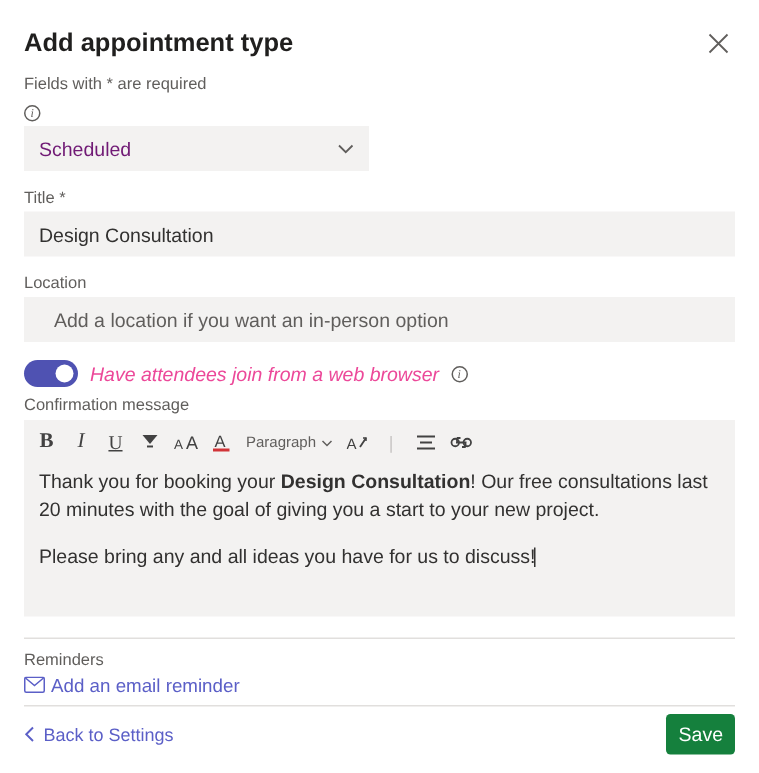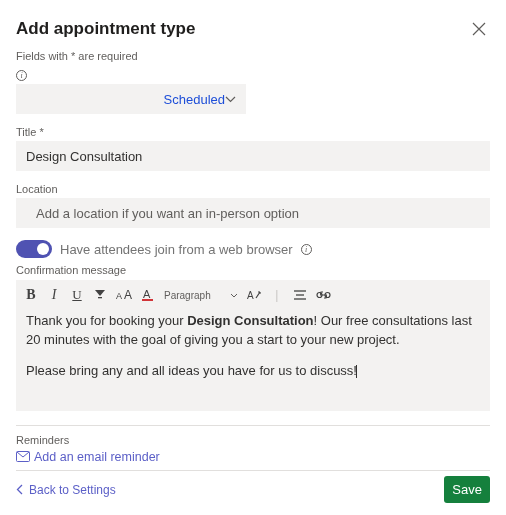--- a/index.html
+++ b/index.html
@@ -14,52 +14,52 @@
     position: relative;
   }
   .header { display: flex; justify-content: space-between; align-items: center; margin-bottom: 10px; }
   .header h1 { font-size: 17px; font-weight: 700; color: #201f1e; }
   .close { cursor: pointer; padding: 4px; color: #605e5c; }
   .required-note { font-size: 11px; color: #605e5c; margin-bottom: 8px; }
   .field-label { font-size: 11px; color: #605e5c; margin-bottom: 3px; display: flex; align-items: center; gap: 4px; }
   .info-icon { width: 11px; height: 11px; border: 1px solid #605e5c; border-radius: 50%; display: inline-flex; align-items: center; justify-content: center; font-size: 8px; font-style: italic; font-family: serif; color: #605e5c; }
   .select-box {
     width: 230px; height: 30px; background: #f3f2f1; border: none;
-    padding: 0 10px; display: flex; align-items: center; justify-content: flex-end;
-    font-size: 13px; color: #1d4ed8; margin-bottom: 12px; cursor: pointer;
+    padding: 0 10px; display: flex; align-items: center; justify-content: space-between;
+    font-size: 13px; color: #701a75; margin-bottom: 12px; cursor: pointer;
   }
   .input-box {
     width: 100%; height: 30px; background: #f3f2f1; border: none;
     padding: 0 10px; font-size: 13px; color: #323130; margin-bottom: 12px;
     display: flex; align-items: center;
   }
   .input-box.placeholder { color: #605e5c; padding-left: 20px; }
   .toggle-row { display: flex; align-items: center; gap: 8px; margin-bottom: 6px; }
   .toggle {
     width: 36px; height: 18px; border-radius: 9px; background: #4f52b2;
     position: relative; cursor: pointer;
   }
   .toggle-knob {
     width: 12px; height: 12px; background: #fff; border-radius: 50%;
     position: absolute; top: 3px; left: 21px;
   }
-  .toggle-label { font-size: 13px; color: #737373; }
+  .toggle-label { font-size: 13px; color: #ec4899; font-style: italic; }
   .section-label { font-size: 11px; color: #605e5c; margin-bottom: 4px; }
   .editor {
     background: #f3f2f1; width: 100%; padding: 0; margin-bottom: 14px;
   }
   .toolbar {
     display: flex; align-items: center; gap: 9px; padding: 7px 8px 5px 8px;
     font-size: 12px; color: #323130;
   }
   .tb-btn { cursor: pointer; display: inline-flex; align-items: center; min-width: 14px; justify-content: center; color: #424242; }
   .tb-bold { font-weight: 700; font-family: serif; font-size: 14px; }
   .tb-italic { font-style: italic; font-family: serif; font-size: 14px; }
   .tb-underline { text-decoration: underline; font-family: serif; font-size: 13px; }
-  .tb-para { font-size: 10px; color: #605e5c; display: flex; align-items: center; gap: 19px; }
+  .tb-para { font-size: 10px; color: #605e5c; display: flex; align-items: center; gap: 3px; }
   .editor-body {
     padding: 4px 10px 18px 10px; font-size: 13px; line-height: 1.45; color: #323130;
     min-height: 90px;
   }
   .editor-body p { margin-bottom: 12px; }
   .cursor { display:inline-block; width:1px; height:13px; background:#323130; vertical-align:text-bottom; margin-left:-1px;}
   .divider { border: none; border-top: 1px solid #e1dfdd; margin: 6px 0 8px 0; }
   .reminder-link {
     display: flex; align-items: center; gap: 4px; color: #5b5fc7;
     font-size: 12.5px; cursor: pointer; margin-bottom: 4px;

